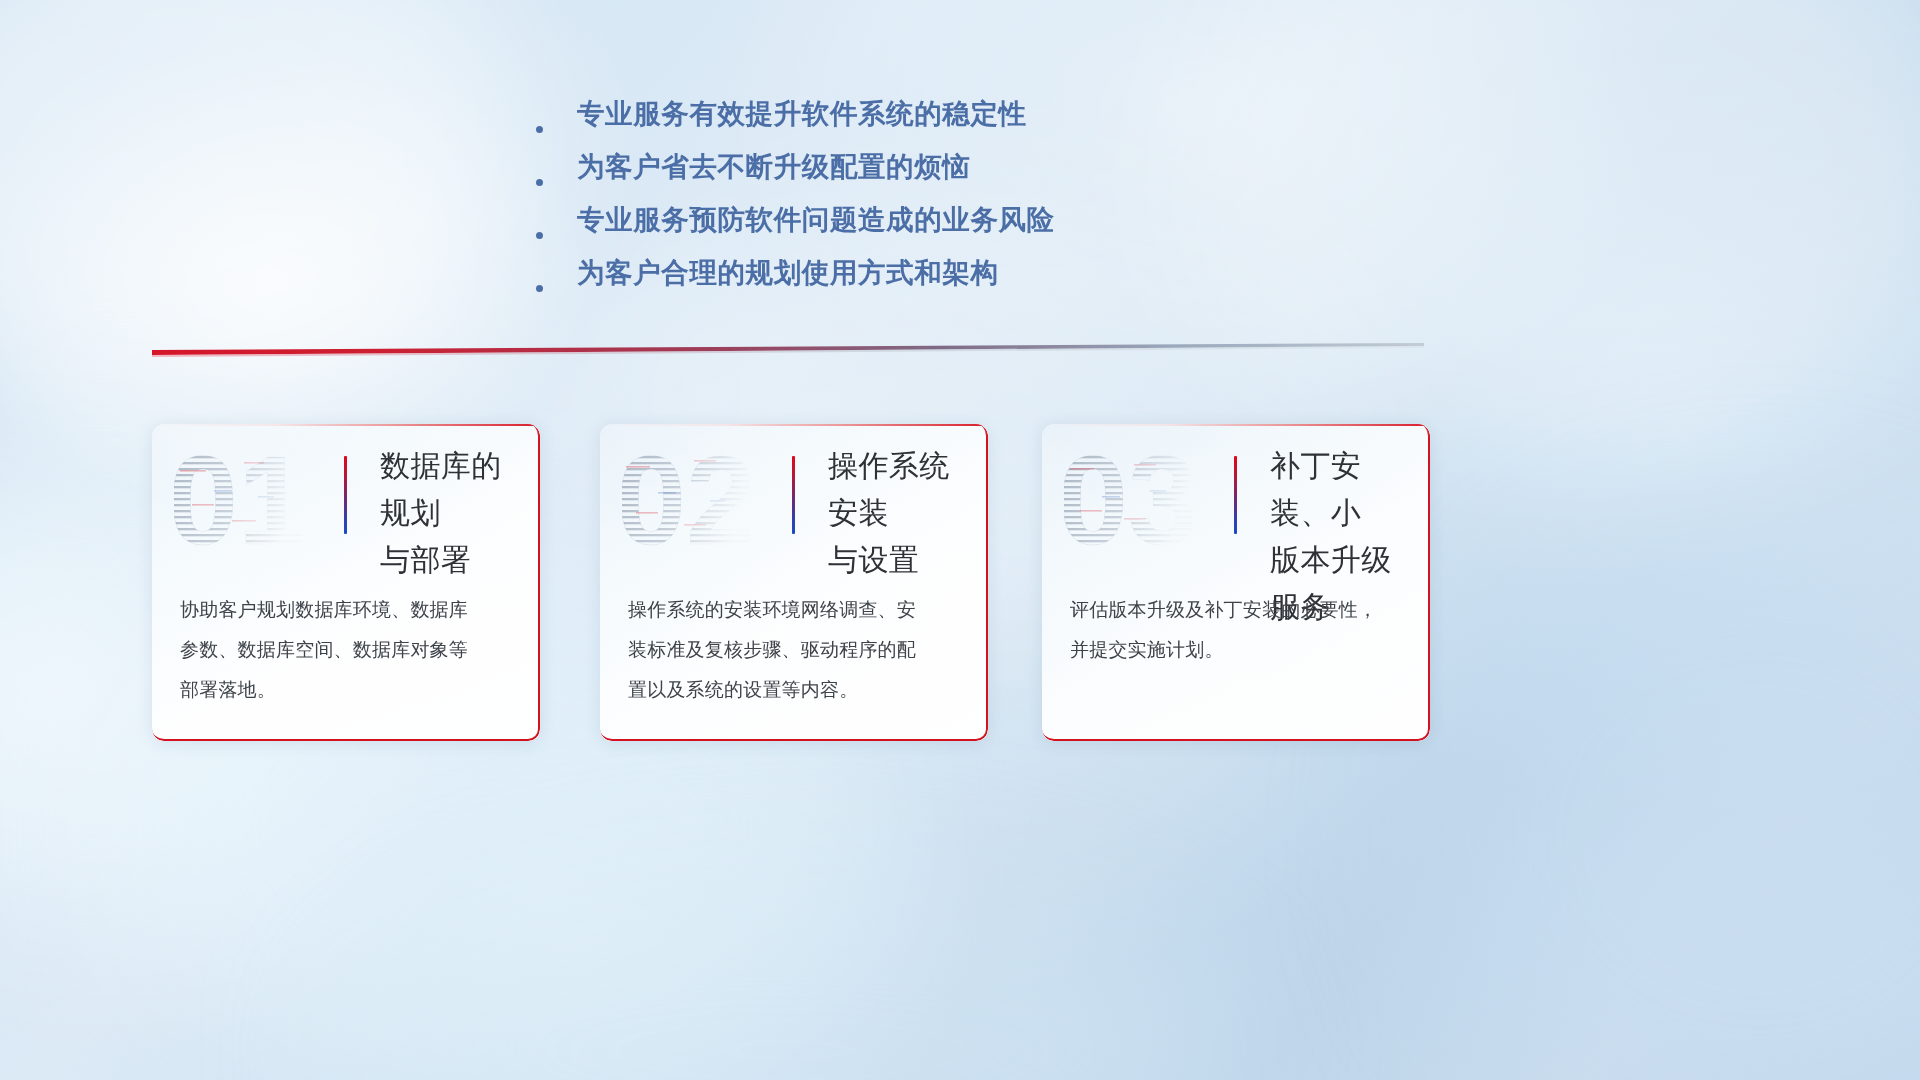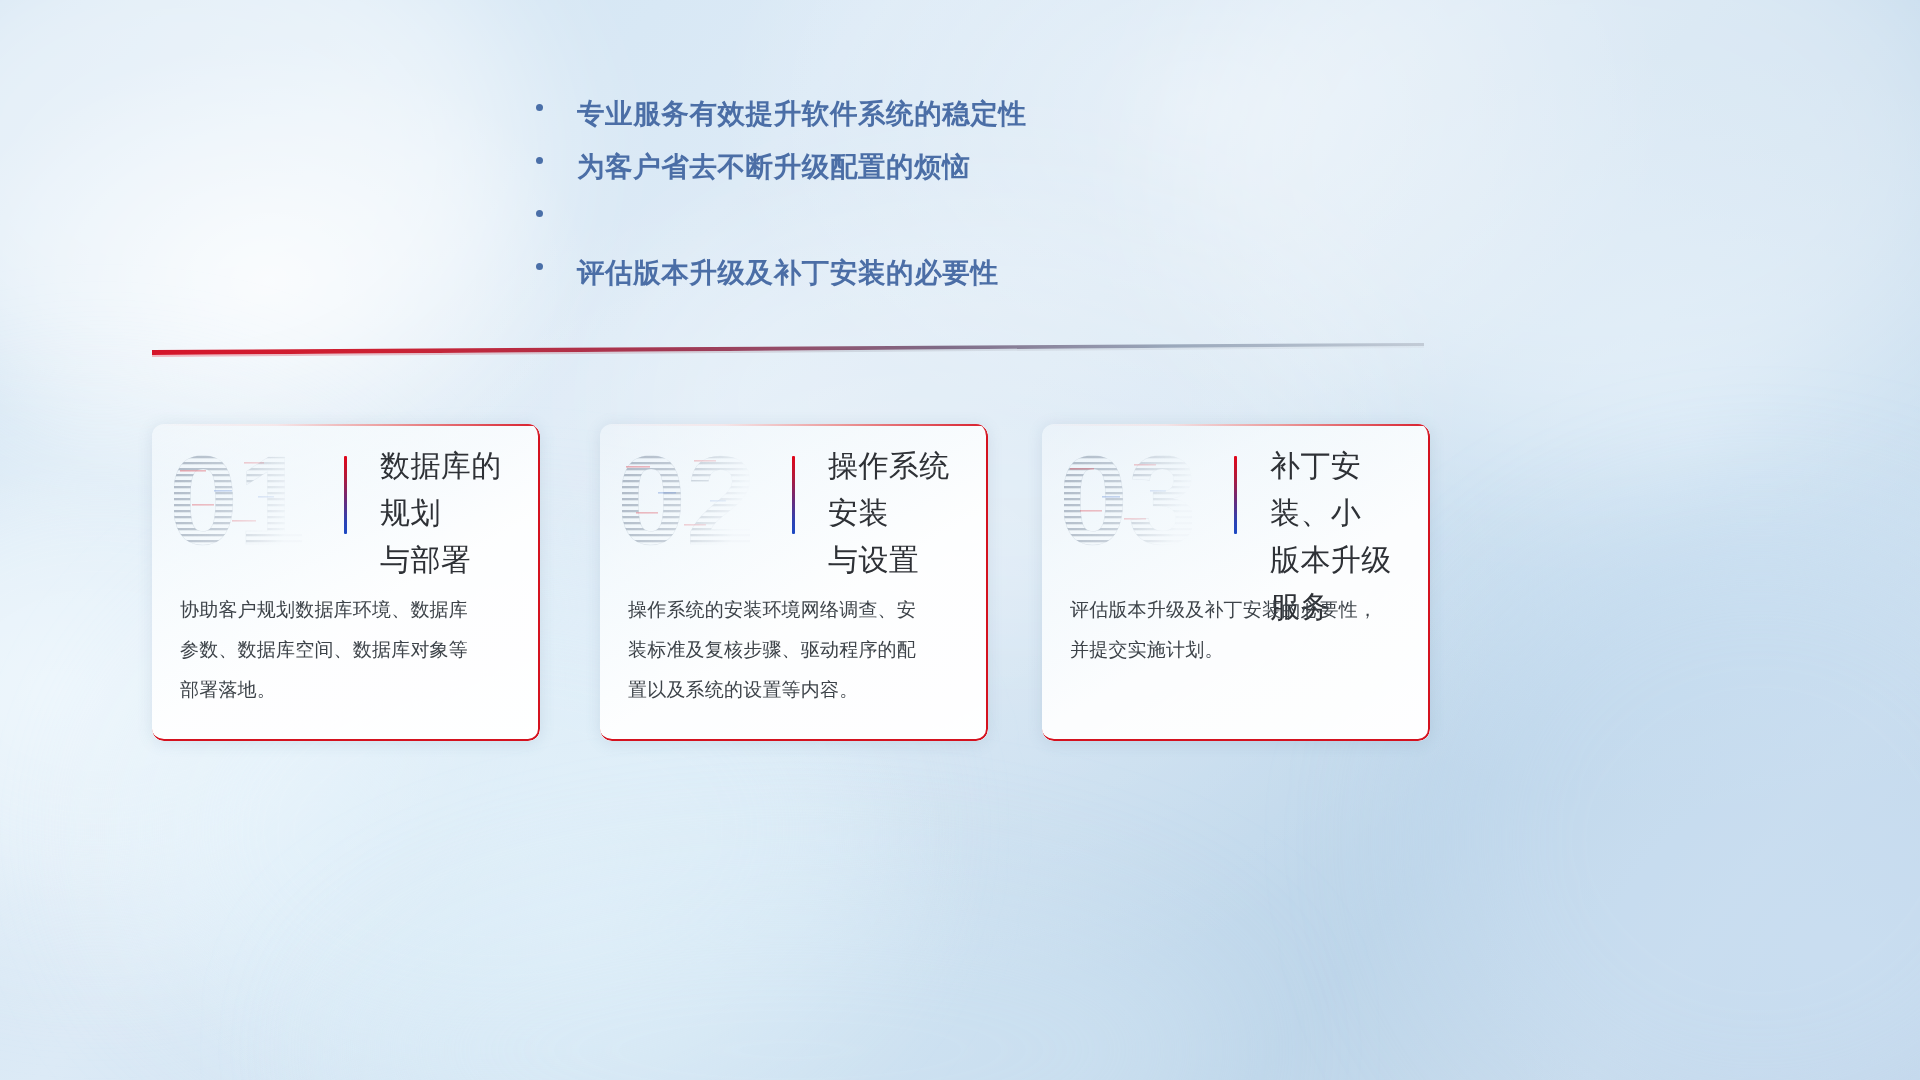--- a/index.html
+++ b/index.html
@@ -40,21 +40,21 @@
   .b5 { left:1420px;  top:520px;   width:680px;  height:640px;  background:rgba(198,220,240,.45); }
   .b6 { left:620px;   top:180px;   width:760px;  height:440px;  background:rgba(255,255,255,.26); }
   .b7 { left:340px;   top:880px;   width:900px;  height:340px;  background:rgba(214,232,246,.40); }
 
   
   #bullets {
     position:absolute; left:536px; top:88px; width:760px;
     z-index:5;
   }
   .bullet-row {
-    display:flex; align-items:center;
+    display:flex; align-items:flex-end;
     height:52px;
     margin-bottom:1px;
   }
   .bullet-dot {
     flex:0 0 auto;
     width:7px; height:7px; border-radius:50%;
     background:#4a6fa8;
     margin-right:34px;
     position:relative; top:-7px;
   }
@@ -155,24 +155,25 @@
     <div class="bullet-row">
       <span class="bullet-dot"></span>
       <span class="bullet-text">专业服务有效提升软件系统的稳定性</span>
     </div>
     <div class="bullet-row">
       <span class="bullet-dot"></span>
       <span class="bullet-text">为客户省去不断升级配置的烦恼</span>
     </div>
     <div class="bullet-row">
       <span class="bullet-dot"></span>
+      <span class="bullet-text">专业服务预防软件问题造成的业务风险</span>
     </div>
     <div class="bullet-row">
       <span class="bullet-dot"></span>
-      <span class="bullet-text">评估版本升级及补丁安装的必要性</span>
+      <span class="bullet-text">为客户合理的规划使用方式和架构</span>
     </div>
   </div>
 
   <div id="divider">
     <svg viewBox="0 0 1272 16" preserveAspectRatio="none" aria-hidden="true">
       <defs>
         <linearGradient id="divGrad" x1="0" y1="0" x2="1" y2="0">
           <stop offset="0" stop-color="#d5152a"></stop>
           <stop offset="0.18" stop-color="#cc2032"></stop>
           <stop offset="0.42" stop-color="#a03a55"></stop>

